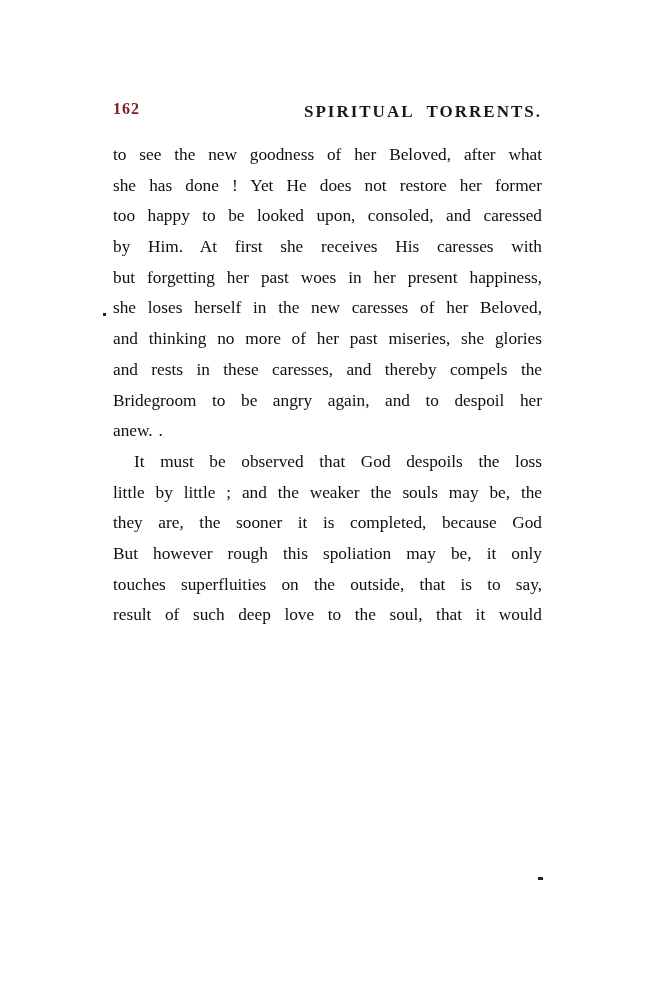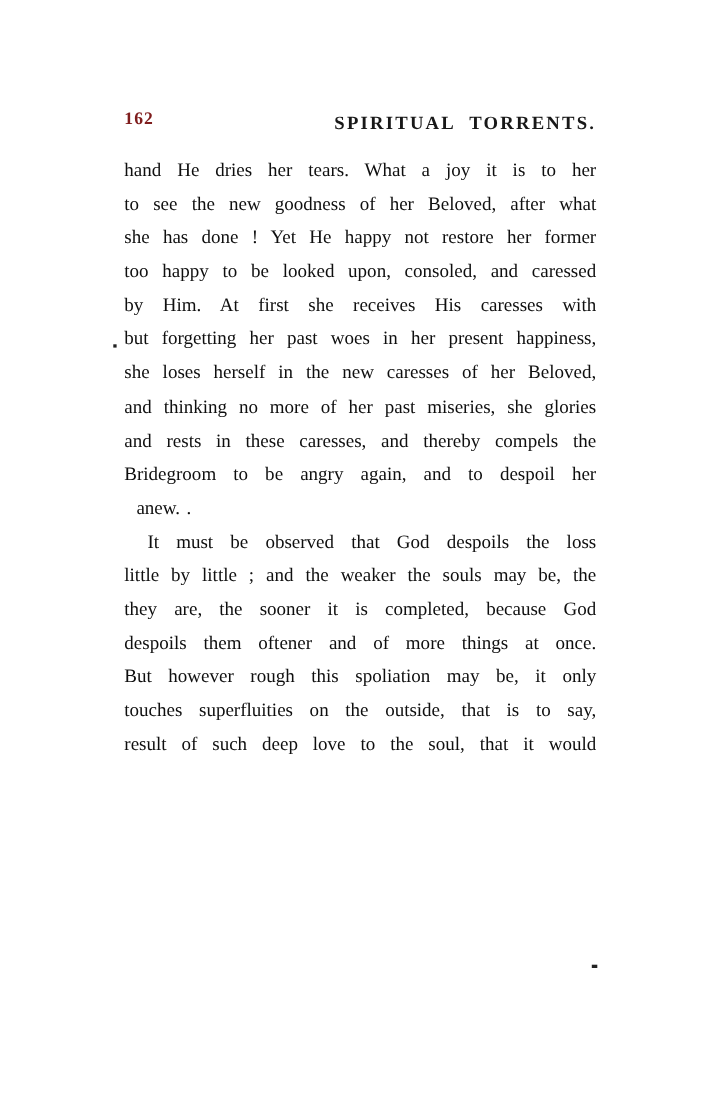--- a/index.html
+++ b/index.html
@@ -57,21 +57,20 @@
     font-size: 17.3px;
     word-spacing: 1.5px;
     text-align: justify;
     text-align-last: justify;
     white-space: nowrap;
     color: #0f0f0f;
   }
   .line.para-end {
     text-align: left;
     text-align-last: left;
-    margin-left: 11px;
   }
   .line.indent {
     padding-left: 21px;
     width: 408px;
   }
   .speck {
     position: absolute;
     background: #222222;
   }
   .speck-left-margin {
@@ -91,35 +90,33 @@
 <body>
 
 <div class="page">
 
   <div class="header">
     <span class="page-number">162</span>
     <span class="running-head">SPIRITUAL TORRENTS.</span>
   </div>
 
   <div class="body-text">
-    <div class="line">hand He dries her tears.  What a joy it is to her</div>
     <div class="line">to see the new goodness of her Beloved, after what</div>
-    <div class="line">she has done !  Yet He happy not restore her former</div>
+    <div class="line">she has done !  Yet He does not restore her former</div>
     <div class="line">too happy to be looked upon, consoled, and caressed</div>
     <div class="line">by Him.  At first she receives His caresses with</div>
     <div class="line">but forgetting her past woes in her present happiness,</div>
     <div class="line">she loses herself in the new caresses of her Beloved,</div>
     <div class="line">and thinking no more of her past miseries, she glories</div>
     <div class="line">and rests in these caresses, and thereby compels the</div>
     <div class="line">Bridegroom to be angry again, and to despoil her</div>
     <div class="line para-end">anew. .</div>
     <div class="line indent">It must be observed that God despoils the loss</div>
     <div class="line">little by little ; and the weaker the souls may be, the</div>
     <div class="line">they are, the sooner it is completed, because God</div>
-    <div class="line">despoils them oftener and of more things at once.</div>
     <div class="line">But however rough this spoliation may be, it only</div>
     <div class="line">touches superfluities on the outside, that is to say,</div>
     <div class="line">result of such deep love to the soul, that it would</div>
   </div>
 
   <div class="speck speck-left-margin"></div>
   <div class="speck speck-bottom-right"></div>
 
 </div>
 

